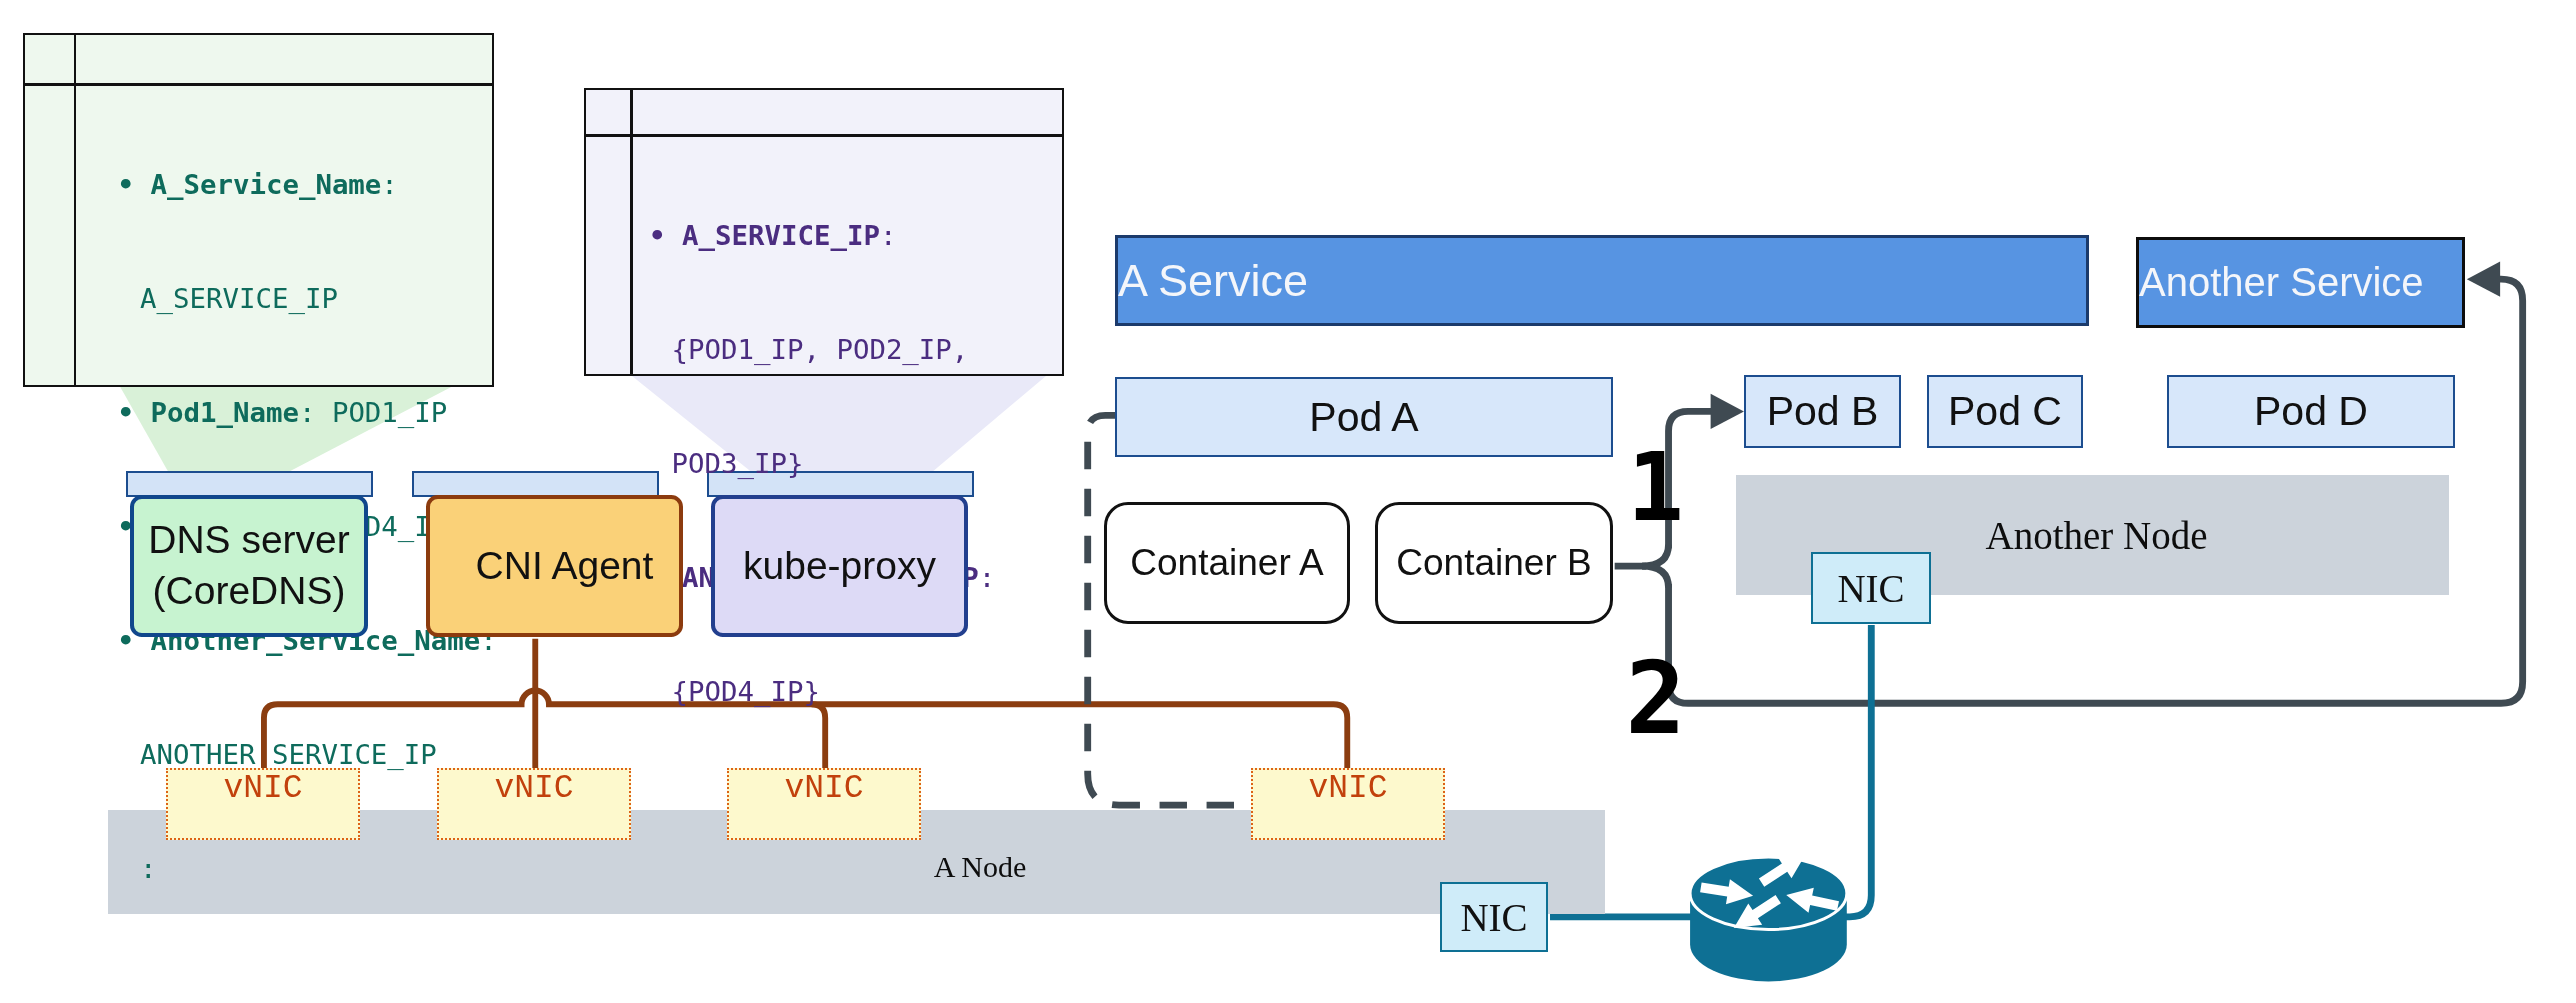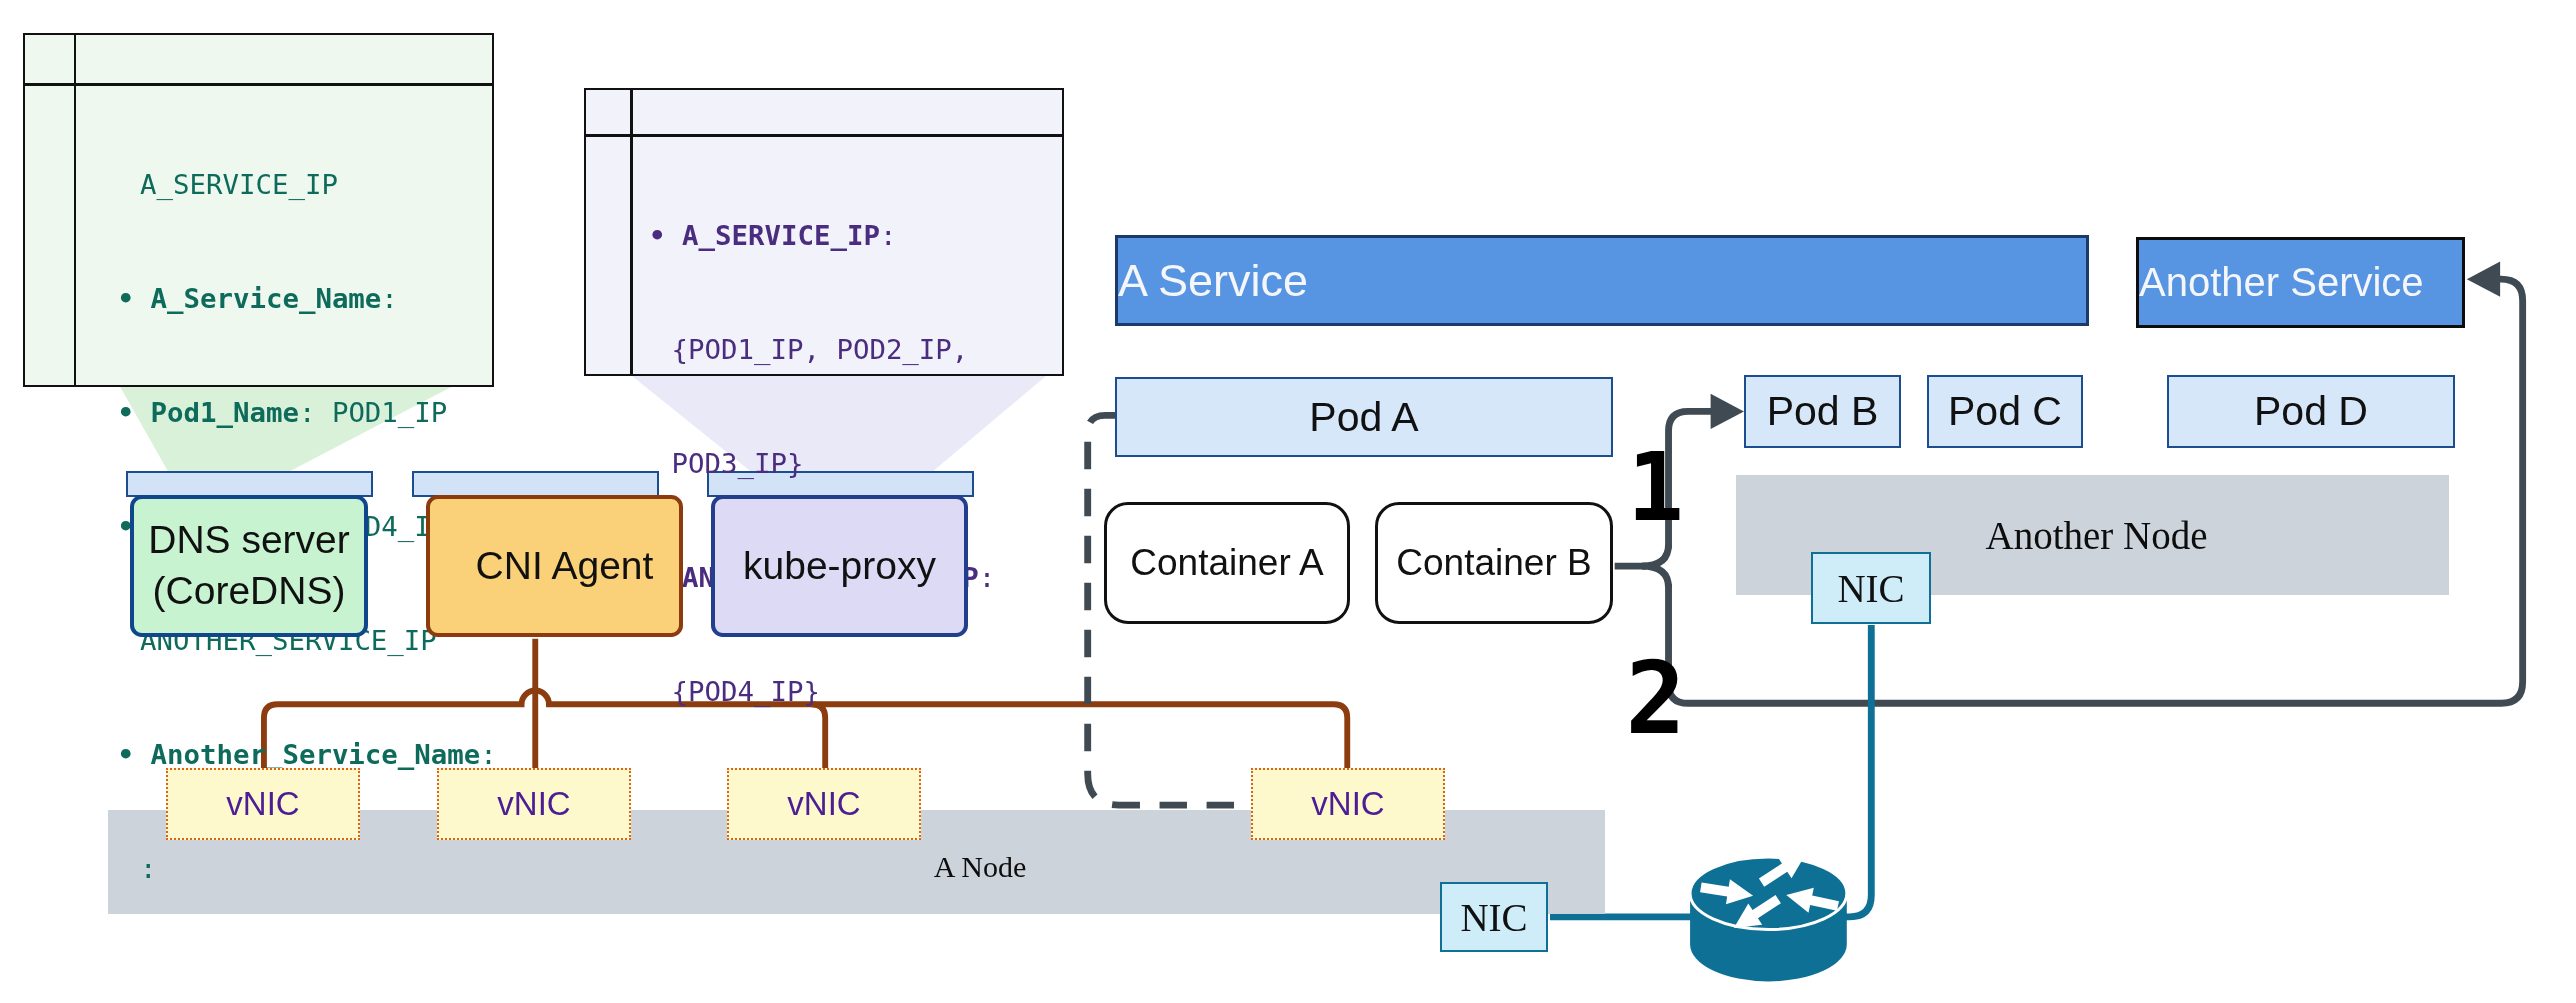--- a/index.html
+++ b/index.html
@@ -16,21 +16,21 @@
     color:#f4f6fa;font-weight:normal;}
   .banner.a{border:3.9px solid #1b3a6b;font-size:45px;}
   .banner.b{border:3.9px solid #0d0d0d;font-size:40px;}
   .pod{position:absolute;z-index:4;background:#d7e7fa;border:2.9px solid #1c4d8f;
     display:flex;align-items:center;justify-content:center;font-size:41px;color:#111;}
   .container-box{position:absolute;z-index:5;background:#ffffff;border:3.9px solid #111;border-radius:24px;
     display:flex;align-items:center;justify-content:center;font-size:37px;color:#111;}
   .nic{position:absolute;z-index:6;background:#cfecf9;border:2.9px solid #0e7094;
     display:flex;align-items:center;justify-content:center;font-family:"Liberation Serif",serif;font-size:39px;color:#111;}
   .vnic{position:absolute;z-index:5;background:#fdf9cd;border:2.9px dotted #dd6316;
-    display:flex;align-items:center;justify-content:center;font-size:33px;color:#4c1d95;}
+    display:flex;justify-content:center;font-size:33px;color:#c2410c;font-family:Liberation Mono, monospace;}
   .comp-strip{position:absolute;z-index:3;background:#d3e3f7;border:2px solid #1c4d8f;}
   .comp{position:absolute;z-index:4;border-radius:11.8px;display:flex;align-items:center;justify-content:center;
     text-align:center;font-size:39px;color:#111;line-height:1.3;}
   .comp.dns{background:#c7f3d0;border:4.9px solid #10478c;}
   .comp.cni{background:#fad178;border:4.9px solid #8c3b0e;}
   .comp.kube{background:#dddaf6;border:4.9px solid #223f8e;}
   .note{position:absolute;z-index:4;border:2.9px solid #111;}
   .note.green{background:#eef8ee;}
   .note.purple{background:#f2f2fa;}
   .note .vline{position:absolute;top:0;bottom:0;width:2.9px;background:#111;}
@@ -85,26 +85,26 @@
       <path transform="translate(1876,925) rotate(192)" d="M0,-5 H28 V-13 L54,0 L28,13 V5 H0 Z"></path>
       <path transform="translate(1815,918) rotate(147)" d="M0,-5 H28 V-13 L54,0 L28,13 V5 H0 Z"></path>
     </g>
   </g>
 </svg>
 
 <div class="note green abs" style="left:22.5px;top:33px;width:467px;height:350px;">
   <div class="vline" style="left:49px;"></div>
   <div class="hline" style="top:48px;"></div>
   <div class="content">
+    <div class="nline"><span class="nb">• A_Service_Name</span><span class="nr">:</span></div>
     <div class="nline ind"><span class="nb"></span><span class="nr">A_SERVICE_IP</span></div>
-    <div class="nline"><span class="nb">• A_Service_Name</span><span class="nr">:</span></div>
     <div class="nline"><span class="nb">• Pod1_Name</span><span class="nr">: POD1_IP</span></div>
     <div class="nline"><span class="nb">• Pod4_Name</span><span class="nr">: POD4_IP</span></div>
+    <div class="nline"><span class="nb">• Another_Service_Name</span><span class="nr">:</span></div>
     <div class="nline ind"><span class="nb"></span><span class="nr">ANOTHER_SERVICE_IP</span></div>
-    <div class="nline"><span class="nb">• Another_Service_Name</span><span class="nr">:</span></div>
     <div class="nline ind"><span class="nb"></span><span class="nr">:</span></div>
   </div>
 </div>
 
 <div class="note purple abs" style="left:584px;top:88px;width:476px;height:284px;">
   <div class="vline" style="left:44px;"></div>
   <div class="hline" style="top:44px;"></div>
   <div class="content">
     <div class="nline"><span class="nb">• A_SERVICE_IP</span><span class="nr">:</span></div>
     <div class="nline ind"><span class="nb"></span><span class="nr">{POD1_IP, POD2_IP,</span></div>

